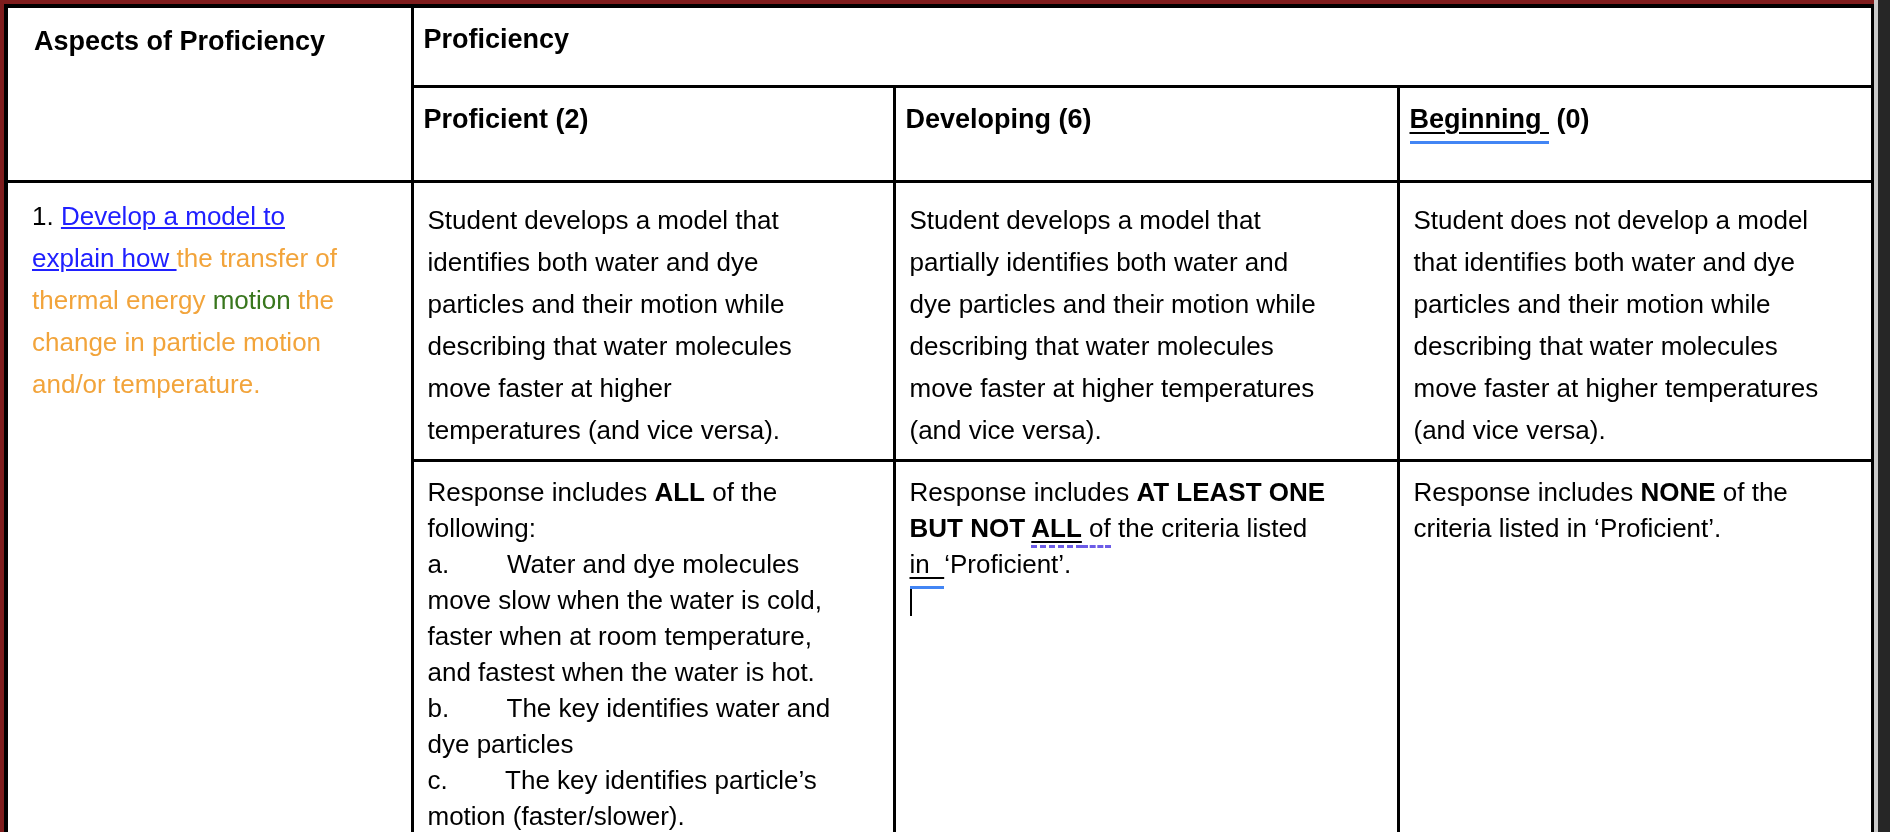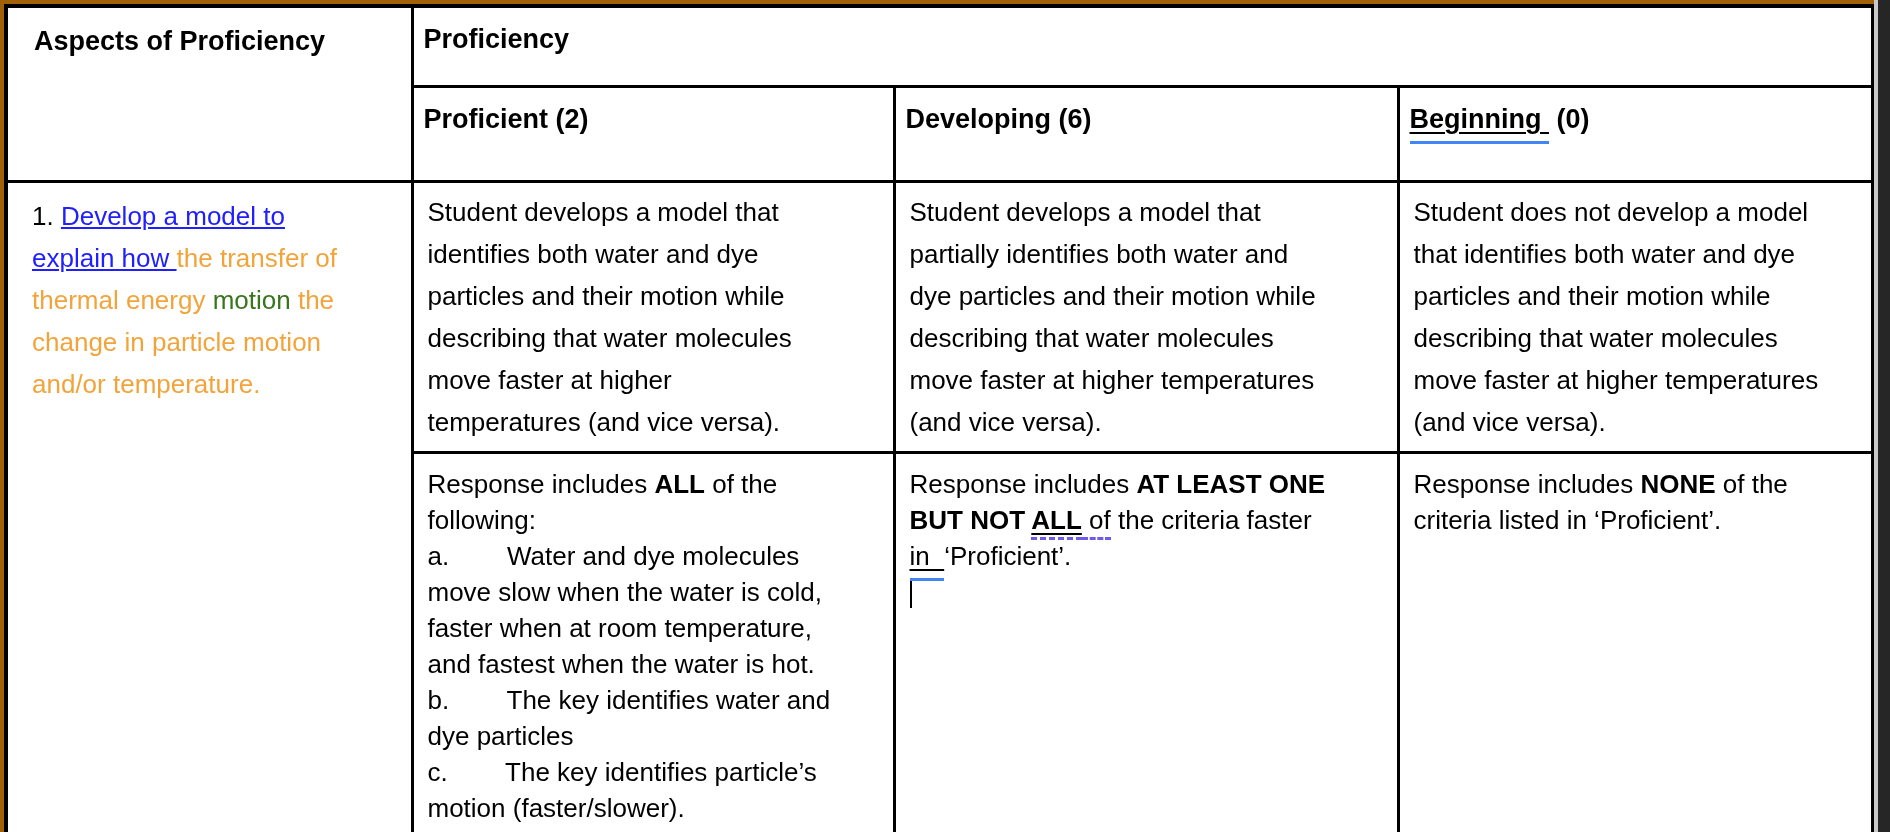--- a/index.html
+++ b/index.html
@@ -3,21 +3,21 @@
 <meta charset="utf-8">
 <style>
   html,body{margin:0;padding:0;}
   body{
     width:1890px;height:832px;overflow:hidden;
     display:flex;flex-direction:row;
     background:#ffffff;
     font-family:"Liberation Sans", sans-serif;
     color:#000;
   }
-  .stage{flex:1 1 auto;background:#a16207;overflow:hidden;position:relative;}
+  .stage{flex:1 1 auto;background:#7f1d1d;overflow:hidden;position:relative;}
   .page-edge{flex:0 0 4px;background:var(--edge,#c9c9c9);}
   .outside{flex:0 0 12px;background:var(--outside,#262626);}
 
   table.rubric{
     border-collapse:collapse;
     table-layout:fixed;
     width:1867px;
     margin:4px 0 0 4px;
     background:#fff;
   }
@@ -37,21 +37,21 @@
   th.c-aspects{text-align:left;padding-left:26px;padding-top:16px;}
 
   td{
     font-size:26px;
     padding:10px 8px 8px 14px;
     text-align:left;
   }
   .txt{white-space:pre-wrap;}
 
   .aspect-cell{line-height:42px;padding-left:24px;padding-top:12px;}
-  .model-cell{line-height:42px;padding-top:8px;}
+  .model-cell{line-height:42px;padding-top:16px;}
   .response-cell{line-height:36px;padding-top:12px;}
 
   tr.r-group{height:80px;}
   tr.r-levels{height:95px;margin-top:40px;}
   tr.r-model{height:255px;}
   tr.r-response{height:376px;}
 
   
   .b{font-weight:bold;}
   .u{text-decoration:underline;text-decoration-thickness:2px;text-underline-offset:4px;}
@@ -120,21 +120,21 @@
 following:
 a.        Water and dye molecules
 move slow when the water is cold,
 faster when at room temperature,
 and fastest when the water is hot.
 b.        The key identifies water and
 dye particles
 c.        The key identifies particle’s
 motion (faster/slower).</span></span></td>
         <td class="response-cell"><span class="txt"><span>Response includes </span><span class="b">AT LEAST ONE
-BUT NOT </span><span class="b u dash">ALL</span><span class="dash"> of</span><span> the criteria faster
+BUT NOT </span><span class="b u dash">ALL</span><span class="dash"> of</span><span> the criteria listed
 </span><span class="u sugg">in  </span><span>‘Proficient’.</span></span><span class="caret"></span></td>
         <td class="response-cell"><span class="txt"><span>Response includes </span><span class="b">NONE</span><span> of the
 criteria listed in ‘Proficient’.</span></span></td>
       </tr>
 
     </tbody>
   </table>
 </div>
 <div class="page-edge"></div>
 <div class="outside"></div>

